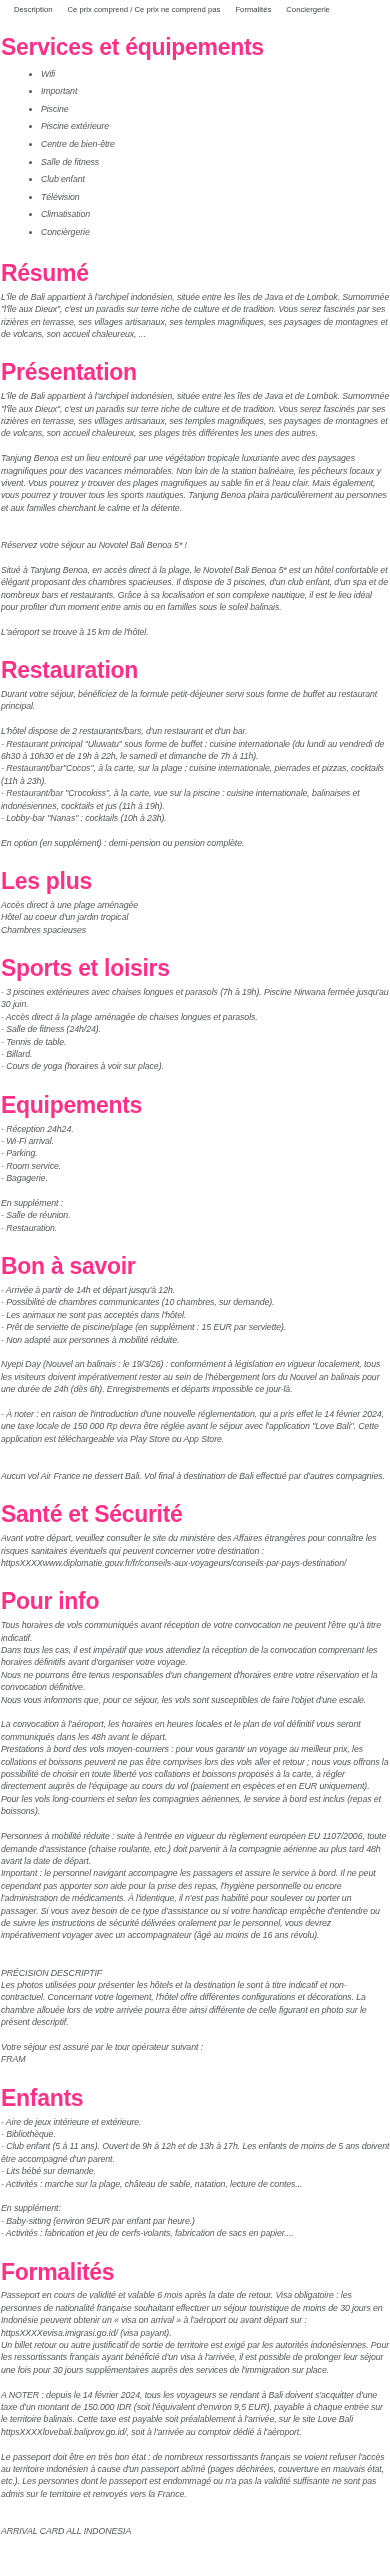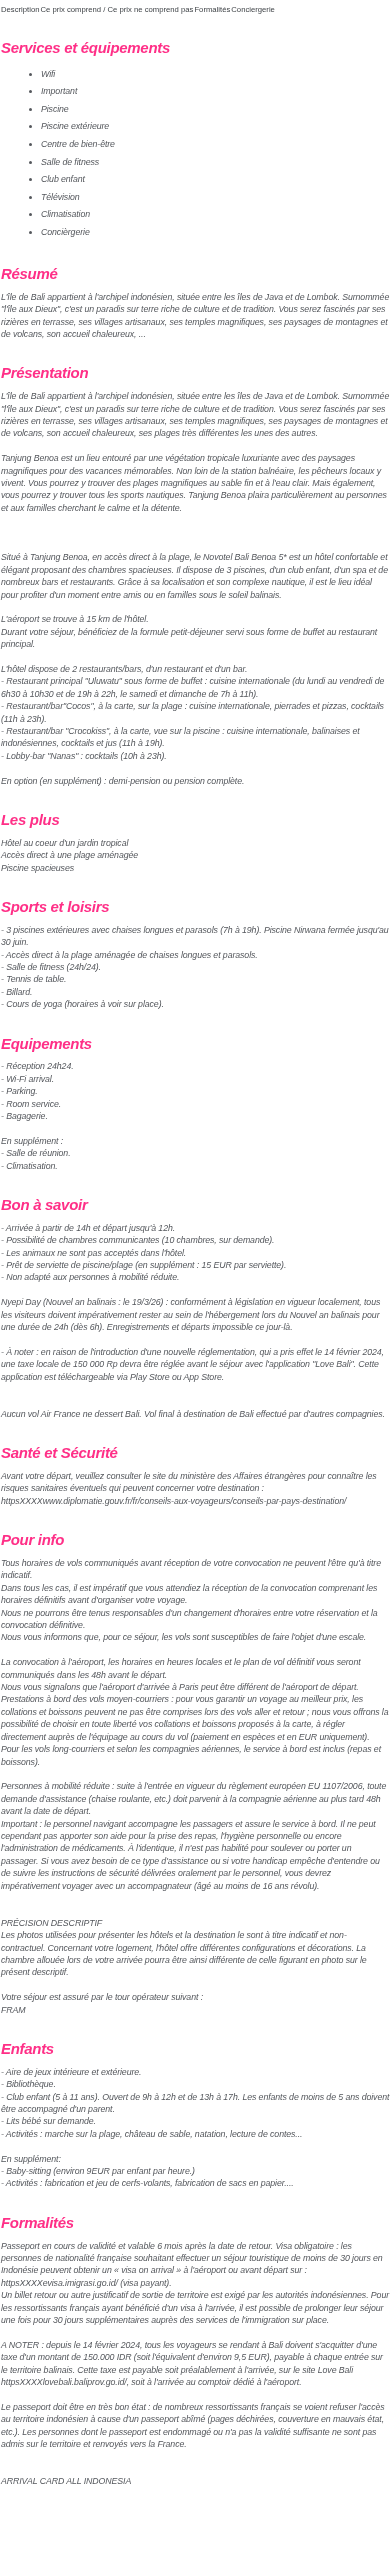--- a/index.html
+++ b/index.html
@@ -7,36 +7,36 @@
   html, body { margin: 0; padding: 0; background: #ffffff; }
   body {
     width: 391px;
     font-family: "Liberation Sans", sans-serif;
     color: var(--body-text);
   }
   .page { padding: 3.1px 1.5px 31px 1px; }
   .nav {
     display: flex;
     flex-wrap: wrap;
-    gap: 1px;
+    gap: 15px;
     font-size: 7.7px;
     color: var(--nav-text);
     padding: 2.1px 0 1px 0;
+    margin-left: 13px;
   }
   .nav a {
     color: var(--nav-text);
     text-decoration: none;
     cursor: pointer;
     white-space: nowrap;
   }
   h2.section-heading {
     color: var(--accent);
-    font-size: 15px;
+    font-size: 23px;
     line-height: 19.6px;
-    font-style: italic;
     font-weight: bold;
     letter-spacing: -0.3px;
     margin: 23px 0 7.2px 0;
   }
   .line {
     font-style: italic;
     font-size: 8.8px;
     line-height: 12.4px;
     min-height: 12.4px;
     letter-spacing: -0.1px;
@@ -78,54 +78,56 @@
         <li>Concièrgerie</li>
       </ul>
       <h2 class="section-heading">Résumé</h2>
       <div class="line">L'île de Bali appartient à l'archipel indonésien, située entre les îles de Java et de Lombok. Surnommée "l'île aux Dieux", c'est un paradis sur terre riche de culture et de tradition. Vous serez fascinés par ses rizières en terrasse, ses villages artisanaux, ses temples magnifiques, ses paysages de montagnes et de volcans, son accueil chaleureux, ...</div>
       <h2 class="section-heading">Présentation</h2>
       <div class="line">L'île de Bali appartient à l'archipel indonésien, située entre les îles de Java et de Lombok. Surnommée "l'île aux Dieux", c'est un paradis sur terre riche de culture et de tradition. Vous serez fascinés par ses rizières en terrasse, ses villages artisanaux, ses temples magnifiques, ses paysages de montagnes et de volcans, son accueil chaleureux, ses plages très différentes les unes des autres.</div>
       <div class="line"></div>
       <div class="line">Tanjung Benoa est un lieu entouré par une végétation tropicale luxuriante avec des paysages magnifiques pour des vacances mémorables. Non loin de la station balnéaire, les pêcheurs locaux y vivent. Vous pourrez y trouver des plages magnifiques au sable fin et à l'eau clair. Mais également, vous pourrez y trouver tous les sports nautiques. Tanjung Benoa plaira particulièrement au personnes et aux familles cherchant le calme et la détente.</div>
       <div class="line"></div>
       <div class="line"></div>
+      <div class="line">Réservez votre séjour au Novotel Bali Benoa 5* !</div>
       <div class="line"></div>
       <div class="line">Situé à Tanjung Benoa, en accès direct à la plage, le Novotel Bali Benoa 5* est un hôtel confortable et élégant proposant des chambres spacieuses. Il dispose de 3 piscines, d'un club enfant, d'un spa et de nombreux bars et restaurants. Grâce à sa localisation et son complexe nautique, il est le lieu idéal pour profiter d'un moment entre amis ou en familles sous le soleil balinais.</div>
       <div class="line"></div>
       <div class="line">L'aéroport se trouve à 15 km de l'hôtel.</div>
+      <h2 class="section-heading">Restauration</h2>
       <div class="line">Durant votre séjour, bénéficiez de la formule petit-déjeuner servi sous forme de buffet au restaurant principal.</div>
       <div class="line"></div>
       <div class="line">L'hôtel dispose de 2 restaurants/bars, d'un restaurant et d'un bar.</div>
       <div class="line">- Restaurant principal "Uluwatu" sous forme de buffet : cuisine internationale (du lundi au vendredi de 6h30 à 10h30 et de 19h à 22h, le samedi et dimanche de 7h à 11h).</div>
       <div class="line">- Restaurant/bar"Cocos", à la carte, sur la plage : cuisine internationale, pierrades et pizzas, cocktails (11h à 23h).</div>
       <div class="line">- Restaurant/bar "Crocokiss", à la carte, vue sur la piscine : cuisine internationale, balinaises et indonésiennes, cocktails et jus (11h à 19h).</div>
       <div class="line">- Lobby-bar "Nanas" : cocktails (10h à 23h).</div>
       <div class="line"></div>
       <div class="line">En option (en supplément) : demi-pension ou pension complète.</div>
       <h2 class="section-heading">Les plus</h2>
+      <div class="line">Accès direct à une plage aménagée</div>
       <div class="line">Hôtel au coeur d'un jardin tropical</div>
-      <div class="line">Accès direct à une plage aménagée</div>
-      <div class="line">Piscine spacieuses</div>
+      <div class="line">Chambres spacieuses</div>
       <h2 class="section-heading">Sports et loisirs</h2>
       <div class="line">- 3 piscines extérieures avec chaises longues et parasols (7h à 19h). Piscine Nirwana fermée jusqu'au 30 juin.</div>
       <div class="line">- Accès direct à la plage aménagée de chaises longues et parasols.</div>
       <div class="line">- Salle de fitness (24h/24).</div>
       <div class="line">- Tennis de table.</div>
       <div class="line">- Billard.</div>
       <div class="line">- Cours de yoga (horaires à voir sur place).</div>
       <h2 class="section-heading">Equipements</h2>
       <div class="line">- Réception 24h24.</div>
       <div class="line">- Wi-Fi arrival.</div>
       <div class="line">- Parking.</div>
       <div class="line">- Room service.</div>
       <div class="line">- Bagagerie.</div>
       <div class="line"></div>
       <div class="line">En supplément :</div>
       <div class="line">- Salle de réunion.</div>
-      <div class="line">- Climatisation.</div>
+      <div class="line">- Restauration.</div>
       <h2 class="section-heading">Bon à savoir</h2>
       <div class="line">- Arrivée à partir de 14h et départ jusqu'à 12h.</div>
       <div class="line">- Possibilité de chambres communicantes (10 chambres, sur demande).</div>
       <div class="line">- Les animaux ne sont pas acceptés dans l'hôtel.</div>
       <div class="line">- Prêt de serviette de piscine/plage (en supplément : 15 EUR par serviette).</div>
       <div class="line">- Non adapté aux personnes à mobilité réduite.</div>
       <div class="line"></div>
       <div class="line">Nyepi Day (Nouvel an balinais : le 19/3/26) : conformément à législation en vigueur localement, tous les visiteurs doivent impérativement rester au sein de l'hébergement lors du Nouvel an balinais pour une durée de 24h (dès 6h). Enregistrements et départs impossible ce jour-là.</div>
       <div class="line"></div>
       <div class="line">- À noter : en raison de l'introduction d'une nouvelle réglementation, qui a pris effet le 14 février 2024, une taxe locale de 150 000 Rp devra être réglée avant le séjour avec l'application "Love Bali". Cette application est téléchargeable via Play Store ou App Store.</div>
@@ -134,21 +136,20 @@
       <div class="line">Aucun vol Air France ne dessert Bali. Vol final à destination de Bali effectué par d'autres compagnies.</div>
       <h2 class="section-heading">Santé et Sécurité</h2>
       <div class="line">Avant votre départ, veuillez consulter le site du ministère des Affaires étrangères pour connaître les risques sanitaires éventuels qui peuvent concerner votre destination : httpsXXXXwww.diplomatie.gouv.fr/fr/conseils-aux-voyageurs/conseils-par-pays-destination/</div>
       <h2 class="section-heading">Pour info</h2>
       <div class="line">Tous horaires de vols communiqués avant réception de votre convocation ne peuvent l'être qu'à titre indicatif.</div>
       <div class="line">Dans tous les cas, il est impératif que vous attendiez la réception de la convocation comprenant les horaires définitifs avant d'organiser votre voyage.</div>
       <div class="line">Nous ne pourrons être tenus responsables d'un changement d'horaires entre votre réservation et la convocation définitive.</div>
       <div class="line">Nous vous informons que, pour ce séjour, les vols sont susceptibles de faire l'objet d'une escale.</div>
       <div class="line"></div>
       <div class="line">La convocation à l'aéroport, les horaires en heures locales et le plan de vol définitif vous seront communiqués dans les 48h avant le départ.</div>
-      <div class="line">Nous vous signalons que l'aéroport d'arrivée à Paris peut être différent de l'aéroport de départ.</div>
       <div class="line">Prestations à bord des vols moyen-courriers : pour vous garantir un voyage au meilleur prix, les collations et boissons peuvent ne pas être comprises lors des vols aller et retour ; nous vous offrons la possibilité de choisir en toute liberté vos collations et boissons proposés à la carte, à régler directement auprès de l'équipage au cours du vol (paiement en espèces et en EUR uniquement).</div>
       <div class="line">Pour les vols long-courriers et selon les compagnies aériennes, le service à bord est inclus (repas et boissons).</div>
       <div class="line"></div>
       <div class="line">Personnes à mobilité réduite : suite à l'entrée en vigueur du règlement européen EU 1107/2006, toute demande d'assistance (chaise roulante, etc.) doit parvenir à la compagnie aérienne au plus tard 48h avant la date de départ.</div>
       <div class="line">Important : le personnel navigant accompagne les passagers et assure le service à bord. Il ne peut cependant pas apporter son aide pour la prise des repas, l'hygiène personnelle ou encore l'administration de médicaments. À l'identique, il n'est pas habilité pour soulever ou porter un passager. Si vous avez besoin de ce type d'assistance ou si votre handicap empêche d'entendre ou de suivre les instructions de sécurité délivrées oralement par le personnel, vous devrez impérativement voyager avec un accompagnateur (âgé au moins de 16 ans révolu).</div>
       <div class="line"></div>
       <div class="line"></div>
       <div class="line">PRÉCISION DESCRIPTIF</div>
       <div class="line">Les photos utilisées pour présenter les hôtels et la destination le sont à titre indicatif et non-contractuel. Concernant votre logement, l'hôtel offre différentes configurations et décorations. La chambre allouée lors de votre arrivée pourra être ainsi différente de celle figurant en photo sur le présent descriptif.</div>
       <div class="line"></div>

